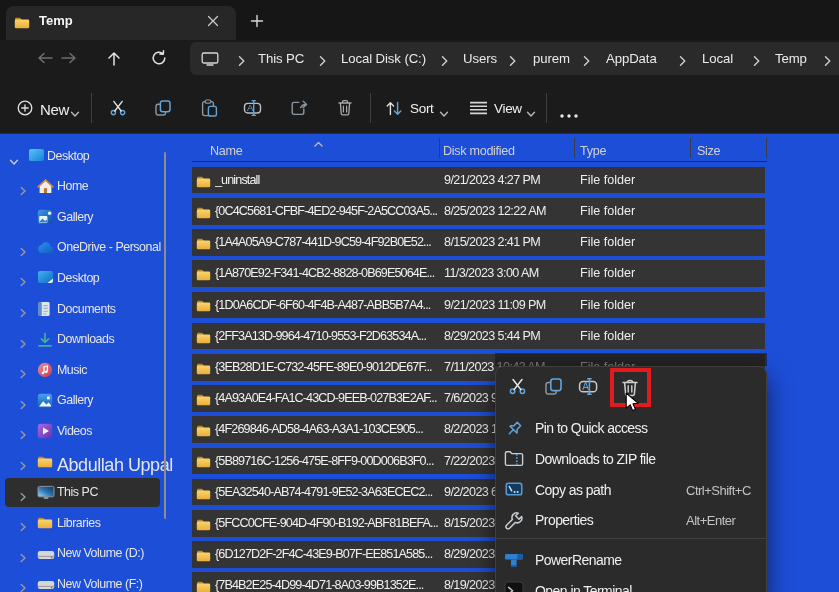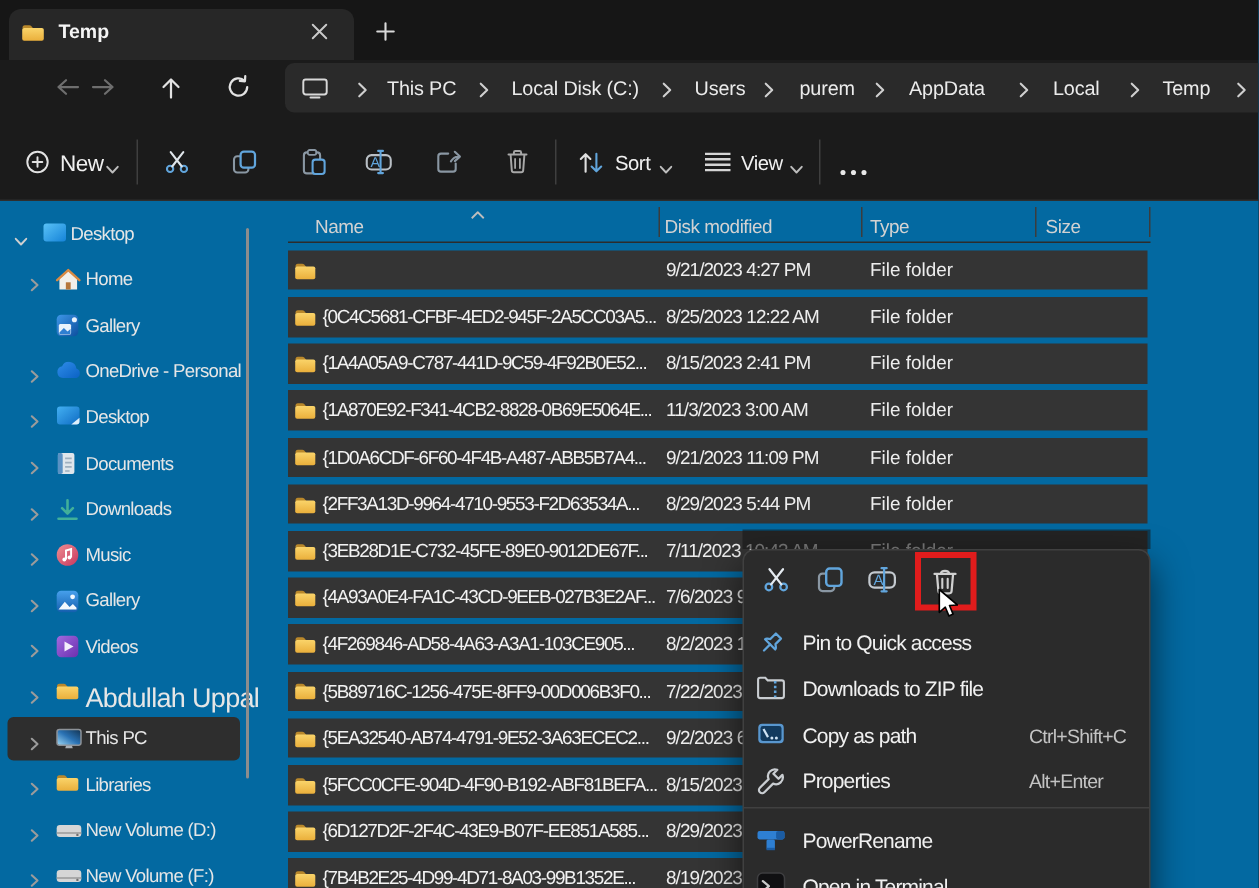--- a/index.html
+++ b/index.html
@@ -1,16 +1,16 @@
 <!DOCTYPE html>
 <html><head><meta charset="utf-8"><style>
 *{margin:0;padding:0;box-sizing:border-box}
 html,body{width:839px;height:592px;background:#1b1b1b;overflow:hidden}
 body{font-family:"Liberation Sans",sans-serif;-webkit-font-smoothing:antialiased}
-#win{position:absolute;left:0;top:0;width:839px;height:592px;background:#0369a1;overflow:hidden}
+#win{position:absolute;left:0;top:0;width:839px;height:592px;background:#1d4ed8;overflow:hidden}
 .abs{position:absolute}
 .txt{white-space:nowrap;color:#ebebeb}
 </style></head><body>
 <div id="win">
 <div class="abs" style="left:0;top:0;width:839px;height:40px;background:#161616"></div>
 <div class="abs" style="left:6px;top:6px;width:230px;height:34px;background:#272727;border-radius:8px 8px 0 0"></div>
 <div class="abs" style="left:14px;top:15px"><svg width="16" height="13" viewBox="0 0 16 13" style="">
         <defs>
           <linearGradient id="fgt" x1="0" y1="0" x2="0" y2="1">
 <stop offset="0" stop-color="#fad46a"></stop>
@@ -341,20 +341,21 @@
 <div class="abs" style="left:196px;top:173.5px"><svg width="15" height="13" viewBox="0 0 15 13" style="">
         <defs>
           <linearGradient id="fgr0" x1="0" y1="0" x2="0" y2="1">
 <stop offset="0" stop-color="#fad46a"></stop>
             <stop offset="1" stop-color="#eaaf3b"></stop>
           </linearGradient>
         </defs>
 <path d="M1 10 V3.4 c0-1 .5-1.6 1.5-1.6 h3 c.6 0 1 .2 1.3.6 l1.4 1.6 h-7.2z" fill="#b9882b"></path>
 <rect x="0.8" y="3.6" width="13.4" height="8.6" rx="1.3" fill="url(#fgr0)"></rect>
       </svg></div>
+<div class="abs txt" style="left:215px;top:172.8px;width:226px;overflow:hidden;font-size:12.6px;letter-spacing:-0.88px;color:#f2f2f2">_uninstall</div>
 <div class="abs txt" style="left:444px;top:172.8px;width:130px;overflow:hidden;font-size:12.6px;letter-spacing:-0.6px;color:#ededed">9/21/2023 4:27 PM</div>
 <div class="abs txt" style="left:580px;top:172.8px;font-size:12.6px;color:#ededed">File folder</div>
 <div class="abs" style="left:192px;top:198.0px;width:573px;height:26.7px;background:#343434"></div>
 <div class="abs" style="left:196px;top:204.7px"><svg width="15" height="13" viewBox="0 0 15 13" style="">
         <defs>
           <linearGradient id="fgr1" x1="0" y1="0" x2="0" y2="1">
 <stop offset="0" stop-color="#fad46a"></stop>
             <stop offset="1" stop-color="#eaaf3b"></stop>
           </linearGradient>
         </defs>

